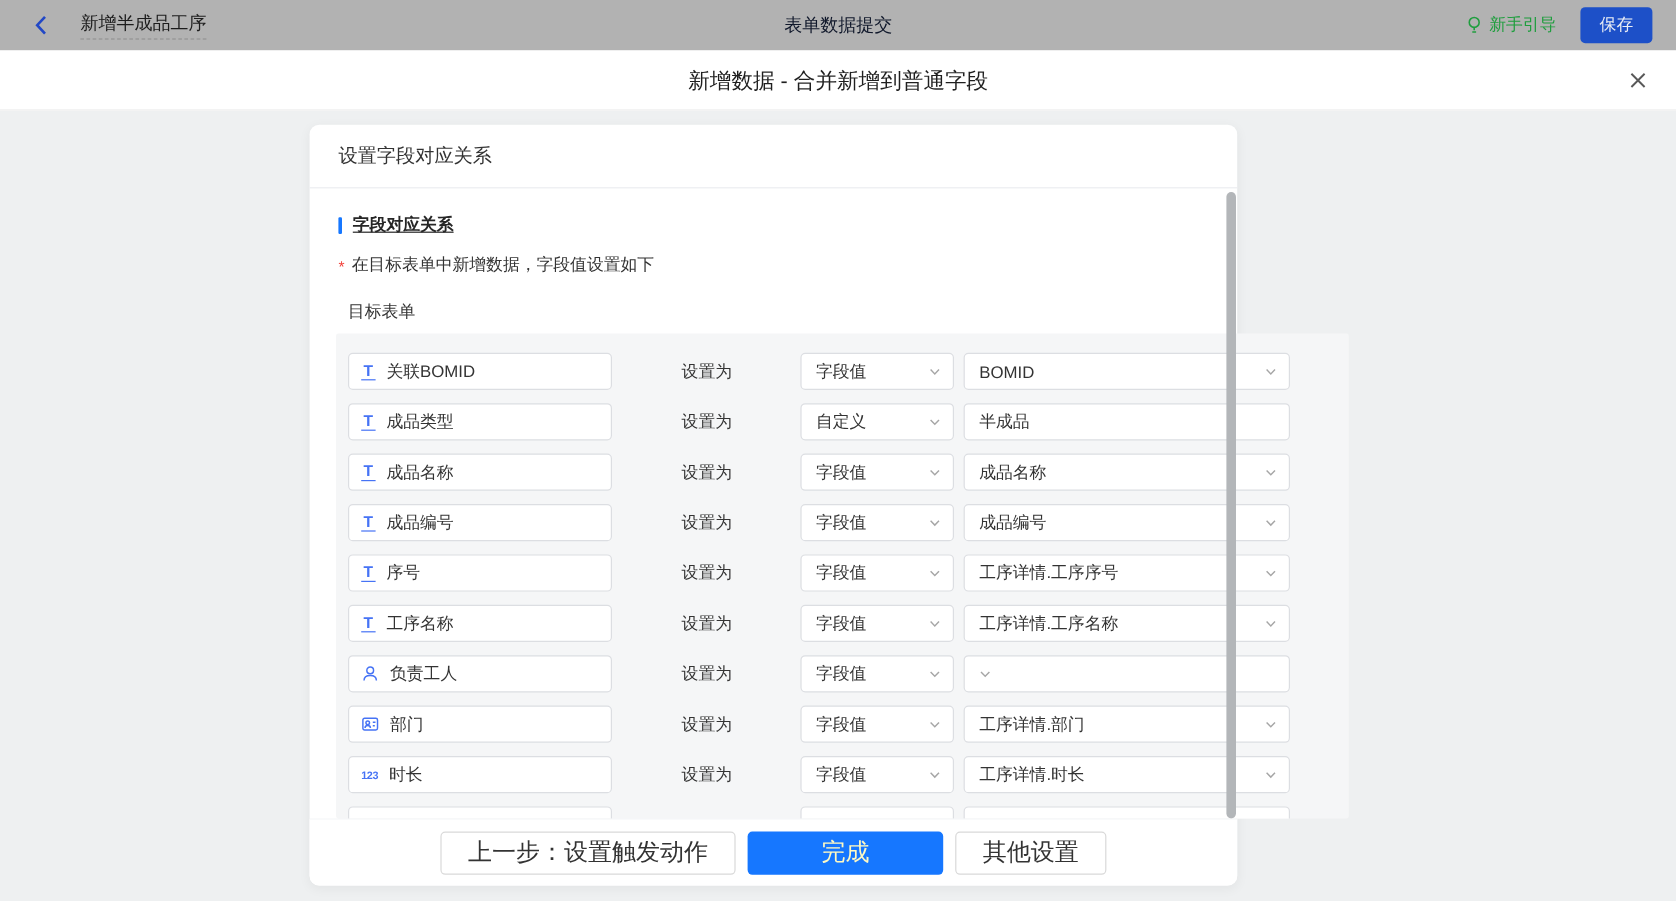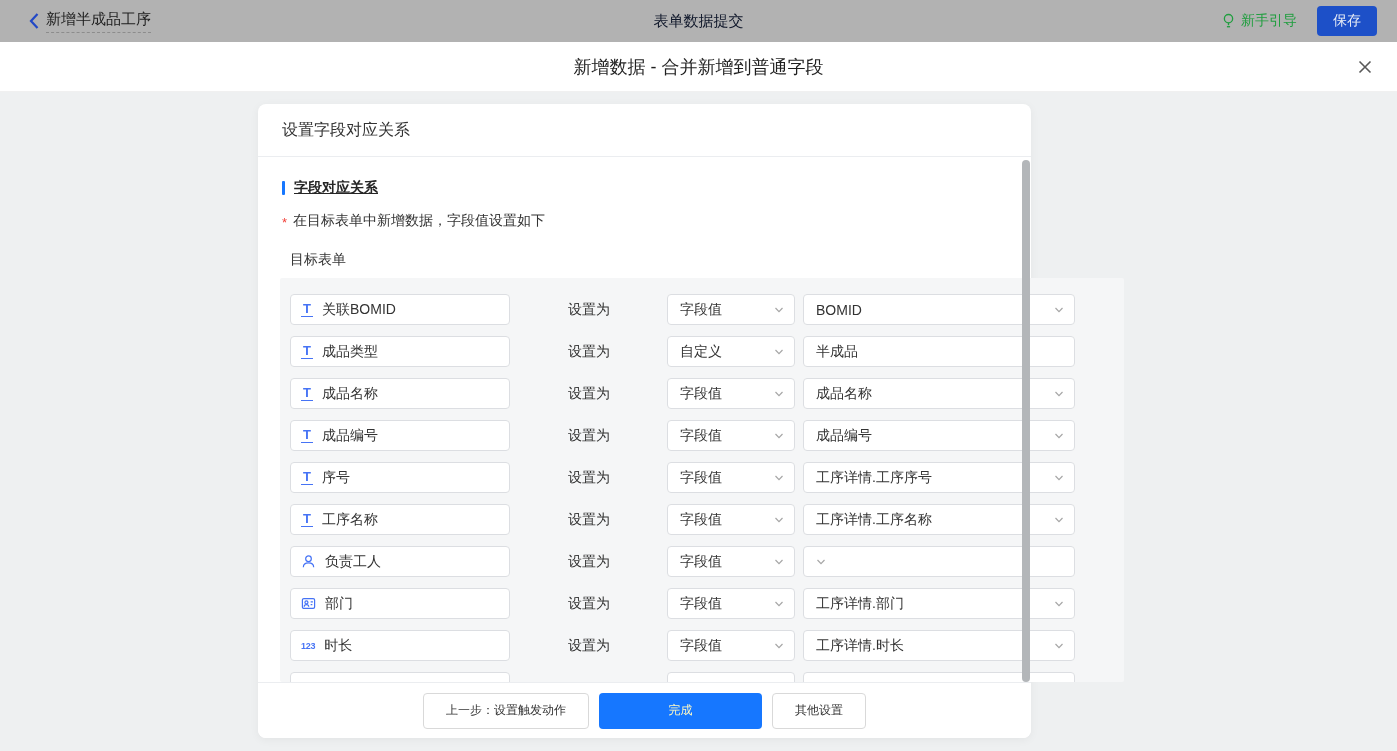--- a/index.html
+++ b/index.html
@@ -1,21 +1,21 @@
 <!DOCTYPE html>
 <html><head>
 <meta charset="utf-8">
 <style>
   * { margin:0; padding:0; box-sizing:border-box; }
   html,body { width:1397px; height:751px; overflow:hidden; }
   body { font-family:"Liberation Sans","DejaVu Sans",sans-serif; background:#eef0f1; position:relative; }
 
   
   .topbar { height:42px; background:#b2b2b2; display:flex; align-items:center; position:relative; }
-  .topbar-left { display:flex; align-items:center; gap:4px; padding-left:26px; }
+  .topbar-left { display:flex; align-items:center; gap:25px; padding-left:26px; }
   .back-btn { display:flex; align-items:center; cursor:pointer; }
   .topbar-title { font-size:15px; color:#1c1c1c; border-bottom:1px dashed #8c8c8c; padding-bottom:3px; }
   .topbar-center { position:absolute; left:50%; transform:translateX(-50%); font-size:15px; color:#0f172a; }
   .topbar-right { margin-left:auto; display:flex; gap:20px; padding-right:20px; }
   .guide { display:flex; align-items:center; gap:5px; color:#1f9e3e; font-size:14px; cursor:pointer; }
   .save-btn { width:60px; height:30px; background:#1d50c8; color:#e9edf5; font-size:14px; border:none; border-radius:4px; cursor:pointer; }
 
   
   .title-band { height:50px; background:#fff; display:flex; align-items:center; justify-content:center; position:relative; border-bottom:1px solid #f0f0f0; }
   .dialog-title { font-size:18px; color:#1f1f1f; font-weight:500; }
@@ -44,21 +44,21 @@
   .sel { height:31px; background:#fff; border:1px solid #dcdee2; border-radius:4px; display:flex; align-items:center; padding:0 10px 0 12px; font-size:14px; color:#333; cursor:pointer; }
   .sel .lbl { flex:1; white-space:nowrap; overflow:hidden; }
   .fi { flex:none; display:flex; align-items:center; justify-content:center; color:#4673f5; }
   .fi-text { font-size:13px; font-weight:bold; width:12px; border-bottom:1.5px solid #4673f5; padding-bottom:1px; justify-content:center; line-height:12px; }
   .fi-num { font-size:9px; font-weight:bold; letter-spacing:-0.3px; }
 
   .scrollbar-thumb { position:absolute; right:1px; top:56px; width:8px; height:522px; background:#b3b6b9; border-radius:4px; cursor:pointer; }
 
   
   .panel-footer { position:absolute; left:0; bottom:0; width:100%; height:56px; background:#fff; border-top:1px solid #ebedf0; border-radius:0 0 8px 8px; display:flex; align-items:center; justify-content:center; gap:10px; }
-  .btn { height:36px; font-size:12px; border-radius:4px; cursor:pointer; font-family:inherit; }
+  .btn { height:36px; font-size:20px; border-radius:4px; cursor:pointer; font-family:inherit; }
   .btn-plain { background:#fff; border:1px solid #d9d9d9; color:#333; padding:0 22px; }
   .btn-primary { background:#1677ff; border:none; color:#fef9c3; width:163px; }
 </style>
 </head>
 <body>
 
 <div class="topbar">
   <div class="topbar-left">
     <span class="back-btn">
       <span style="display:flex;">

